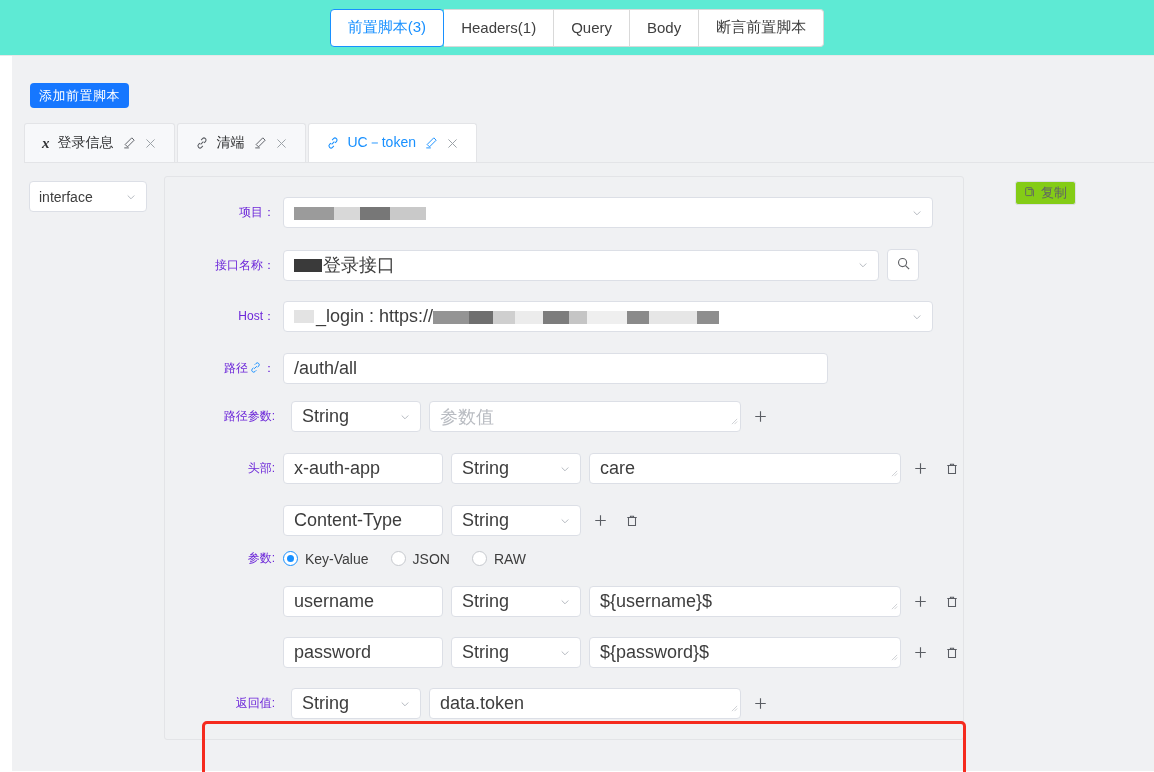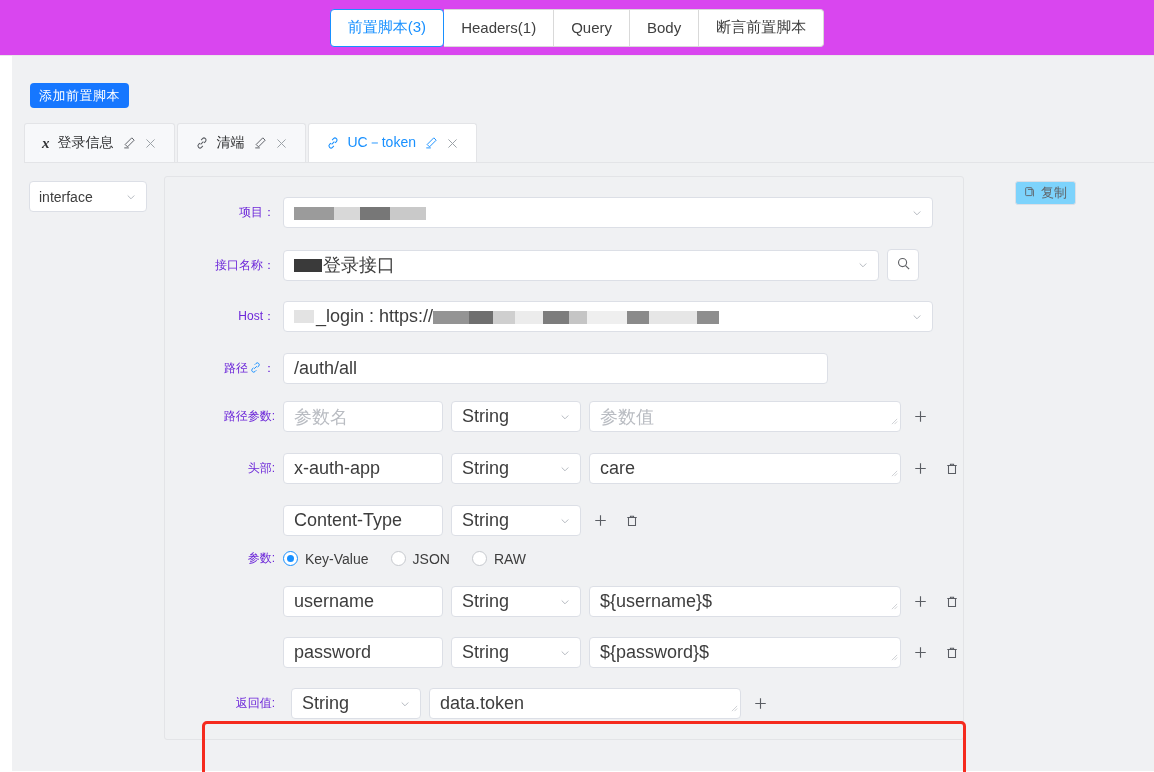--- a/index.html
+++ b/index.html
@@ -9,21 +9,21 @@
     background: #ffffff;
     font-family: "Liberation Sans", "DejaVu Sans", sans-serif;
     font-size: 14px;
     color: #333333;
     overflow: hidden;
   }
 
   
   .topbar {
     height: 56px;
-    background: #d946ef;
+    background: #5eead4;
     display: flex;
     align-items: center;
     justify-content: center;
     border-bottom: 1px solid #e8e8e8;
   }
   .maintabs { display: flex; align-items: stretch; }
   .mtab {
     height: 38px;
     padding: 0 17px;
     display: flex; align-items: center; justify-content: center;
@@ -101,21 +101,21 @@
   .stab .edit-ic, .stab .close-ic { display: inline-flex; cursor: pointer; }
   .stab .close-ic { color: #9aa0a6; }
 
   
   .copybtn {
     position: absolute;
     right: 78px; top: 125px;
     height: 24px;
     padding: 0 8px;
     display: inline-flex; align-items: center; gap: 5px;
-    background: #7dd3fc;
+    background: #84cc16;
     border: 1px solid #dcdfe6;
     border-radius: 3px;
     font-size: 13px;
     color: #606266;
     cursor: pointer;
   }
 
   
   .ifsel {
     position: absolute;
@@ -377,23 +377,20 @@
         </span>
         <span>：</span>
       </div>
       <div class="ipt" style="width:545px;">
         <span>/auth/all</span>
       </div>
     </div>
 
     <div class="row" style="top:224px;">
       <div class="lbl">路径参数:</div>
-      <div class="ipt ph" style="width:160px;">
-        <span>参数名</span>
-      </div>
       <div class="ipt sel" style="width:130px;margin-left:8px;">
         <span>String</span>
         <span class="cv">
           <svg width="12" height="12" viewBox="0 0 16 16">
               <path d="M3.6 6l4.4 4.4L12.4 6" fill="none" stroke="#b4b8bf" stroke-width="1.3"></path>
             </svg>
         </span>
       </div>
       <div class="ipt ph" style="width:312px;margin-left:8px;">
         <span>参数值</span>

